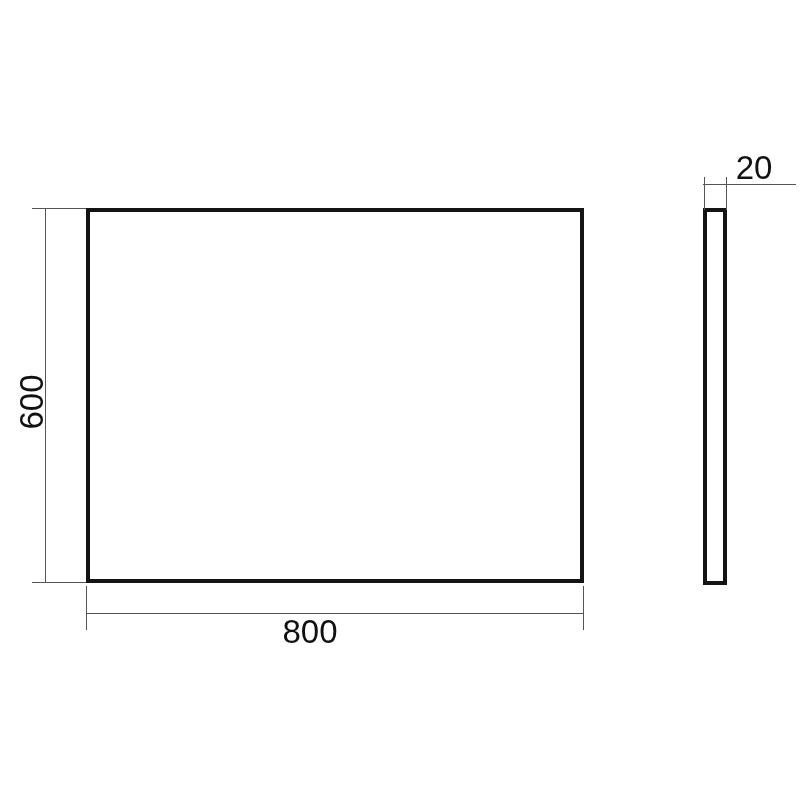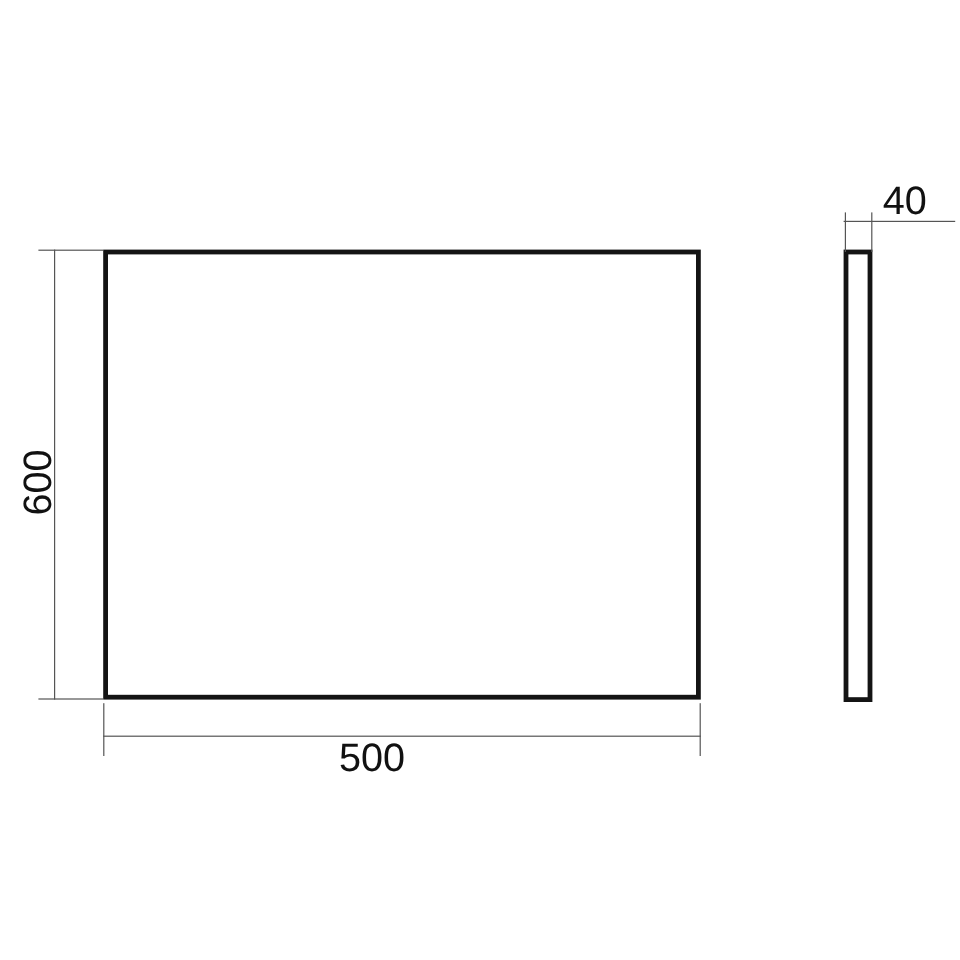--- a/index.html
+++ b/index.html
@@ -71,20 +71,20 @@
   <div class="outline side-view"></div>
 
   <div class="dline h-ext-top"></div>
   <div class="dline h-ext-bottom"></div>
   <div class="dline h-dim-line"></div>
   <div class="dim-label h-label">600</div>
 
   <div class="dline w-ext-left"></div>
   <div class="dline w-ext-right"></div>
   <div class="dline w-dim-line"></div>
-  <div class="dim-label w-label">500</div>
+  <div class="dim-label w-label">800</div>
 
   <div class="dline d-ext-left"></div>
   <div class="dline d-ext-right"></div>
   <div class="dline d-dim-line"></div>
-  <div class="dim-label d-label">40</div>
+  <div class="dim-label d-label">20</div>
 
 </div>
 
 </body></html>

